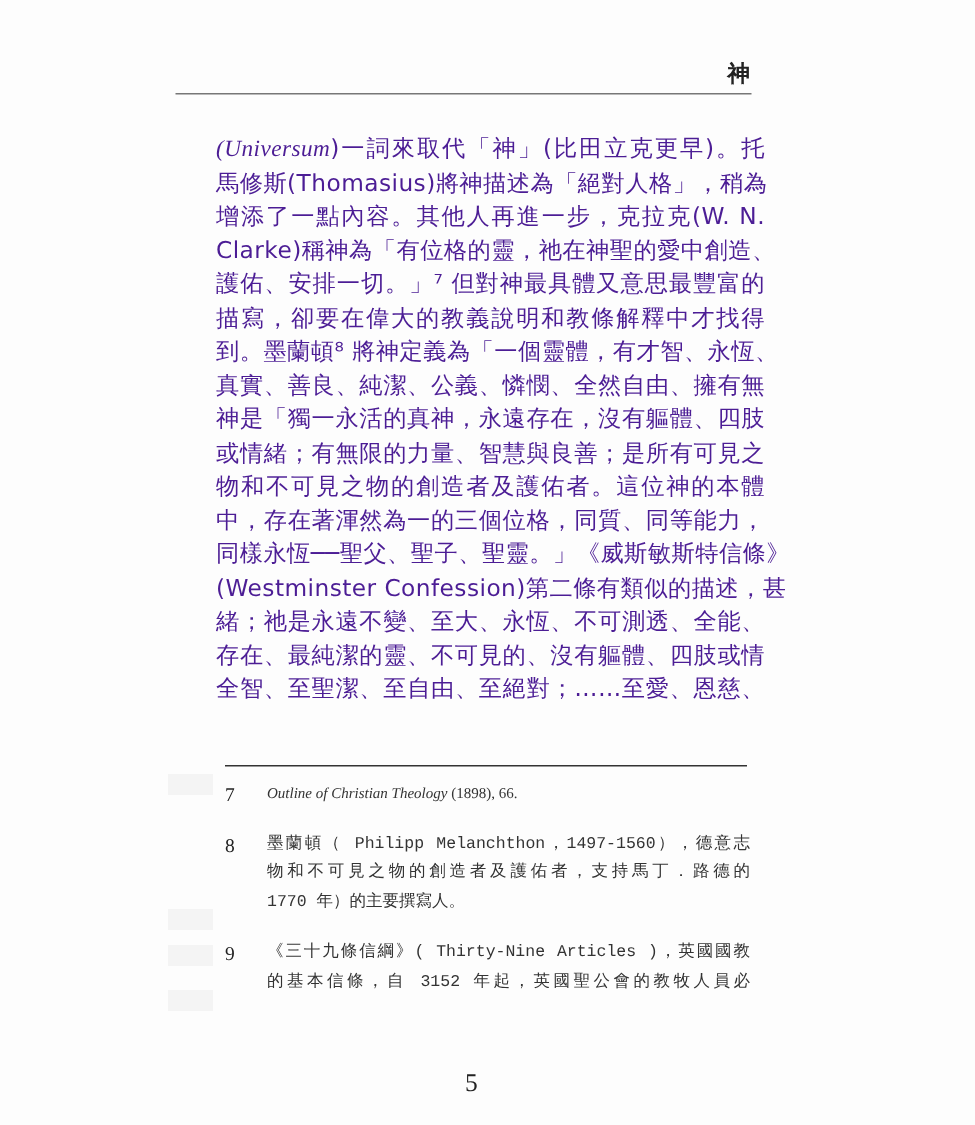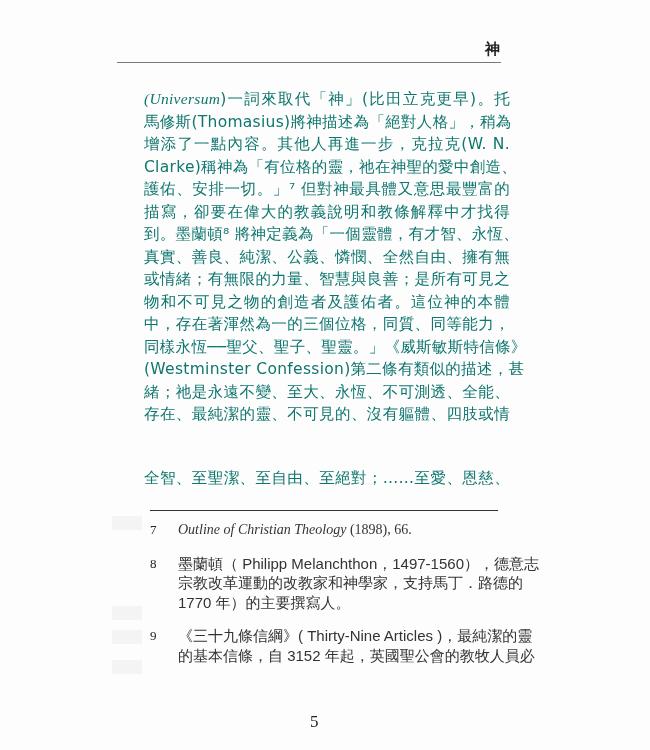--- a/index.html
+++ b/index.html
@@ -11,34 +11,34 @@
     .running-head {
       position: absolute; top: 40px; left: 460px; width: 40px; text-align: right;
       font-family: "DejaVu Sans", sans-serif; font-size: 15px; font-weight: bold; color: #222;
     }
     .head-rule { position: absolute; top: 62px; left: 117px; width: 283px; height: 1px; background: #444; }
     .head-rule.ext { left: 117px; width: 384px; background: #777; }
     .body-text { position: absolute; left: 144px; top: 88px; width: 366px; }
     .line {
       height: 22.5px; line-height: 22.5px; font-size: 15.5px; white-space: nowrap;
       text-align: justify; text-align-last: justify; letter-spacing: 0.3px;
-      font-family: "DejaVu Sans", sans-serif; color: #0f766e;
+      font-family: "DejaVu Sans", sans-serif; color: #4c1d95;
     }
-    .line.last { text-align-last: justify; margin-top: 41px; }
+    .line.last { text-align-last: justify; }
     .fn-rule { position: absolute; top: 510px; left: 150px; width: 348px; height: 1px; background: #333; }
     .footnotes { position: absolute; left: 150px; top: 520px; width: 350px; }
     .fn { position: relative; padding-left: 28px; margin-bottom: 9px; }
     .fn-num { position: absolute; left: 0; top: 0; font-size: 13px; line-height: 20px; font-family: "Liberation Serif", serif; }
     .fn-line {
-      font-size: 15px; line-height: 19.5px; white-space: nowrap; color: #333;
-      font-family: Liberation Sans, sans-serif;
+      font-size: 11px; line-height: 19.5px; white-space: nowrap; color: #333;
+      font-family: Liberation Mono, monospace;
       text-align: justify; text-align-last: justify;
     }
     .fn-line.short { text-align-last: left; }
-    .fn-line.serif { font-family: "Liberation Serif", serif; font-size: 14px; }
+    .fn-line.serif { font-family: "Liberation Serif", serif; font-size: 10px; }
     .italic { font-style: italic; font-family: "Liberation Serif", serif; }
     .page-number {
       position: absolute; top: 712px; left: 310px; font-size: 17px;
       font-family: "Liberation Serif", serif; color: #222;
     }
     .watermark {
       position: absolute; top: 752px; left: 395px; font-size: 15px; font-weight: bold;
       color: #e2e2e2; letter-spacing: 0.5px; font-family: "DejaVu Sans", sans-serif;
       text-shadow: 0 0 1px #bbb, 0 0 1px #bbb;
     }
@@ -61,45 +61,46 @@
 
   <div class="body-text">
     <div class="line"><span class="italic">(</span><span class="italic">Universum</span>)一詞來取代「神」(比田立克更早)。托</div>
     <div class="line">馬修斯(Thomasius)將神描述為「絕對人格」，稍為</div>
     <div class="line">增添了一點內容。其他人再進一步，克拉克(W. N.</div>
     <div class="line">Clarke)稱神為「有位格的靈，祂在神聖的愛中創造、</div>
     <div class="line">護佑、安排一切。」⁷ 但對神最具體又意思最豐富的</div>
     <div class="line">描寫，卻要在偉大的教義說明和教條解釋中才找得</div>
     <div class="line">到。墨蘭頓⁸ 將神定義為「一個靈體，有才智、永恆、</div>
     <div class="line">真實、善良、純潔、公義、憐憫、全然自由、擁有無</div>
+    <div class="line">神是「獨一永活的真神，永遠存在，沒有軀體、四肢</div>
     <div class="line">或情緒；有無限的力量、智慧與良善；是所有可見之</div>
     <div class="line">物和不可見之物的創造者及護佑者。這位神的本體</div>
     <div class="line">中，存在著渾然為一的三個位格，同質、同等能力，</div>
     <div class="line">同樣永恆──聖父、聖子、聖靈。」《威斯敏斯特信條》</div>
     <div class="line">(Westminster Confession)第二條有類似的描述，甚</div>
     <div class="line">緒；祂是永遠不變、至大、永恆、不可測透、全能、</div>
     <div class="line">存在、最純潔的靈、不可見的、沒有軀體、四肢或情</div>
     <div class="line last">全智、至聖潔、至自由、至絕對；……至愛、恩慈、</div>
   </div>
 
   <div class="fn-rule"></div>
 
   <div class="footnotes">
     <div class="fn">
       <span class="fn-num">7</span>
       <div class="fn-line short serif"><span class="italic">Outline of Christian Theology</span><span> (1898), 66.</span></div>
     </div>
     <div class="fn" style="margin-top:14px">
       <span class="fn-num">8</span>
       <div class="fn-line">墨蘭頓（ Philipp Melanchthon，1497-1560），德意志</div>
-      <div class="fn-line">宗教改革運動的改教家和神學家，支持馬丁．路德的</div>
+      <div class="fn-line">物和不可見之物的創造者及護佑者，支持馬丁．路德的</div>
       <div class="fn-line short">1770 年）的主要撰寫人。</div>
     </div>
     <div class="fn" style="margin-top:14px">
       <span class="fn-num">9</span>
-      <div class="fn-line">《三十九條信綱》( Thirty-Nine Articles )，最純潔的靈</div>
+      <div class="fn-line">《三十九條信綱》( Thirty-Nine Articles )，英國國教</div>
       <div class="fn-line">的基本信條，自 3152 年起，英國聖公會的教牧人員必</div>
     </div>
   </div>
 
   <div class="page-number">5</div>
   <div class="watermark">漢語聖經協會版權所有</div>
 </div>
 
 </body></html>

